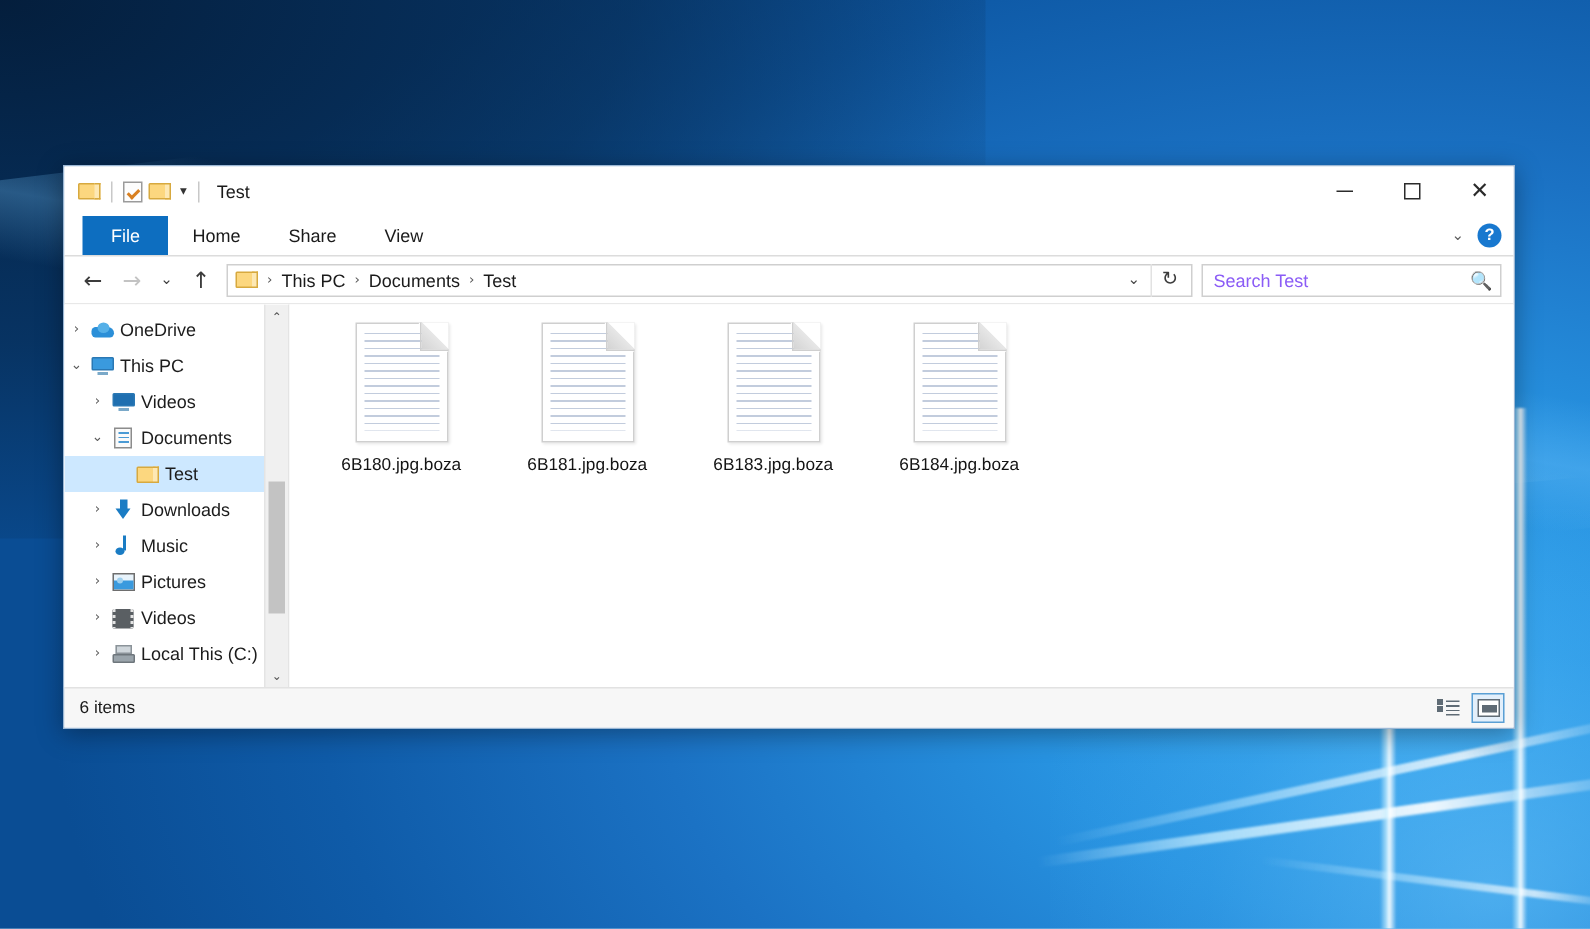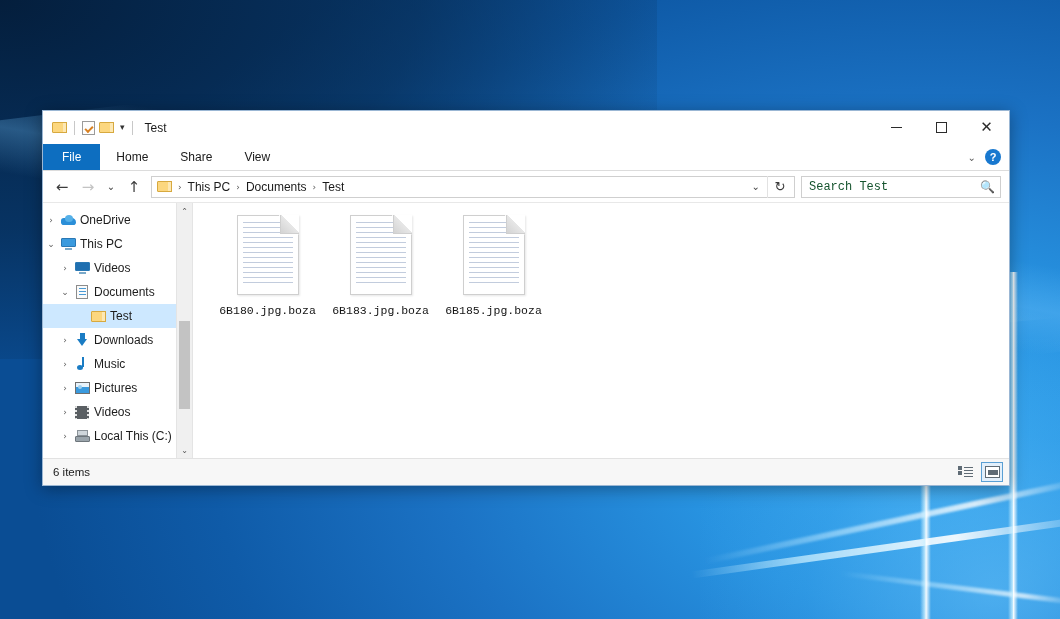--- a/index.html
+++ b/index.html
@@ -205,20 +205,21 @@
     display: flex;
     align-items: center;
     padding: 0 16px;
     font-size: 12px;
     color: #1a1a1a;
   }
   .tab.file {
     background: #0d6ec0;
     color: #ffffff;
     padding: 0 19px;
+    margin-left: 12px;
   }
   .ribbon-right {
     margin-left: auto;
     display: flex;
     align-items: center;
     padding-right: 8px;
     gap: 9px;
   }
   .chev-down {
     font-size: 10px;
@@ -336,23 +337,22 @@
     background: #fff;
     display: flex;
     align-items: center;
     margin-left: 6px;
     padding: 0 5px 0 7px;
     box-sizing: border-box;
     flex: none;
   }
   .search-text {
     font-size: 12px;
-    color: #14532d;
+    color: #8b5cf6;
     flex: 1;
-    font-family: Liberation Mono, monospace;
   }
   .search-ico {
     font-size: 12px;
     color: #555;
     font-family: "DejaVu Sans", sans-serif;
   }
 
   
   .window-body {
     flex: 1;
@@ -626,22 +626,21 @@
   .content {
     flex: 1;
     position: relative;
     background: #ffffff;
     overflow: hidden;
   }
   .file-grid {
     display: flex;
     flex-wrap: wrap;
     padding: 12px 0 0 18px;
-    gap: 0;
-    font-family: Liberation Mono, monospace;
+    gap: 11px;
   }
   .file-item {
     width: 113px;
     display: flex;
     flex-direction: column;
     align-items: center;
     padding-top: 0;
   }
   .file-icon {
     width: 62px;
@@ -937,40 +936,48 @@
 
         <div class="file-item">
           <div class="file-icon">
             <div class="lines"></div>
             <div class="fold-mask"></div>
             <div class="fold"></div>
           </div>
           <div class="file-label">6B180.jpg.boza</div>
         </div>
 
+        <div class="file-item">
+          <div class="file-icon">
+            <div class="lines"></div>
+            <div class="fold-mask"></div>
+            <div class="fold"></div>
+          </div>
+          <div class="file-label">6B181.jpg.boza</div>
+        </div>
 
 
         <div class="file-item">
           <div class="file-icon">
             <div class="lines"></div>
             <div class="fold-mask"></div>
             <div class="fold"></div>
           </div>
           <div class="file-label">6B183.jpg.boza</div>
         </div>
 
-
         <div class="file-item">
           <div class="file-icon">
             <div class="lines"></div>
             <div class="fold-mask"></div>
             <div class="fold"></div>
           </div>
-          <div class="file-label">6B185.jpg.boza</div>
+          <div class="file-label">6B184.jpg.boza</div>
         </div>
+
 
       </div>
     </div>
   </div>
 
   <div class="statusbar">
     <span class="status-text">6 items</span>
     <div class="view-buttons">
       <div class="view-btn">
         <span class="ico-details"></span>

